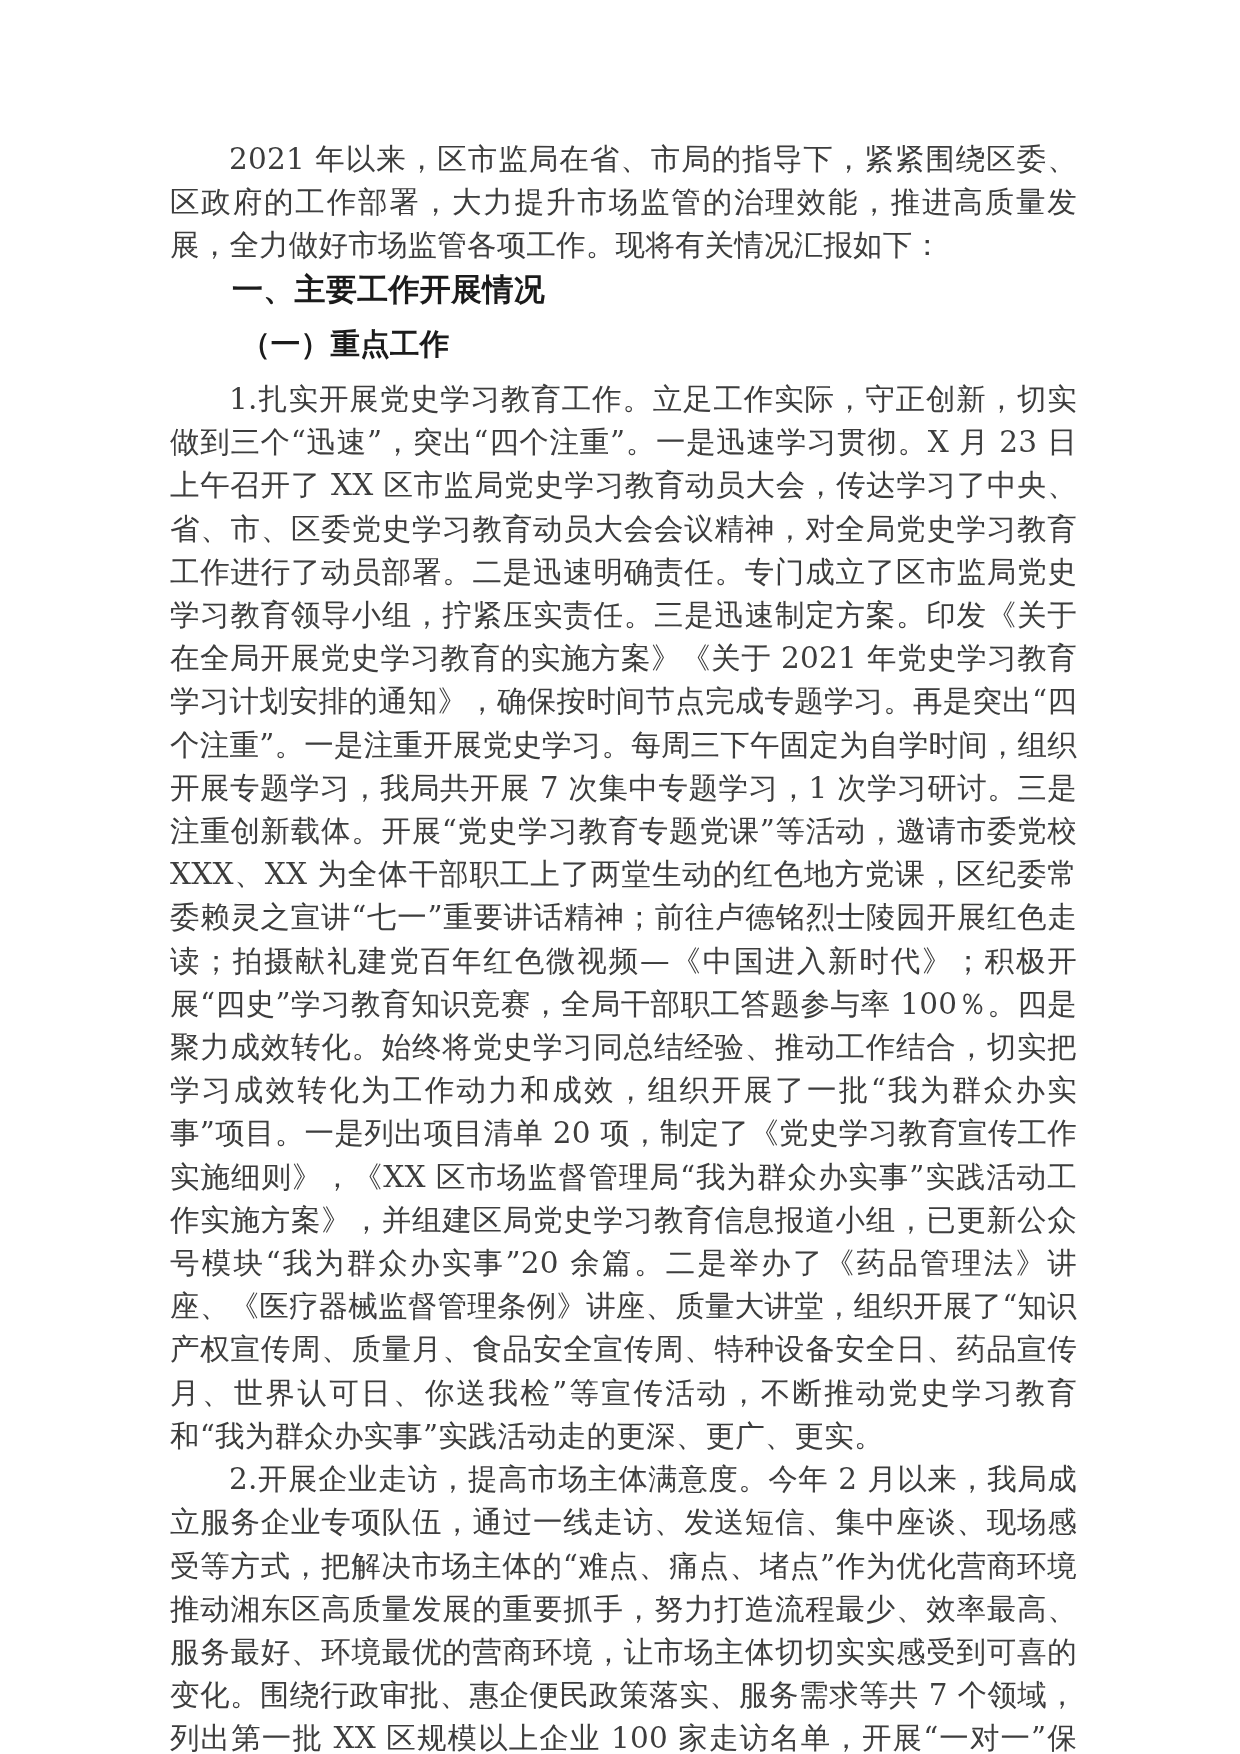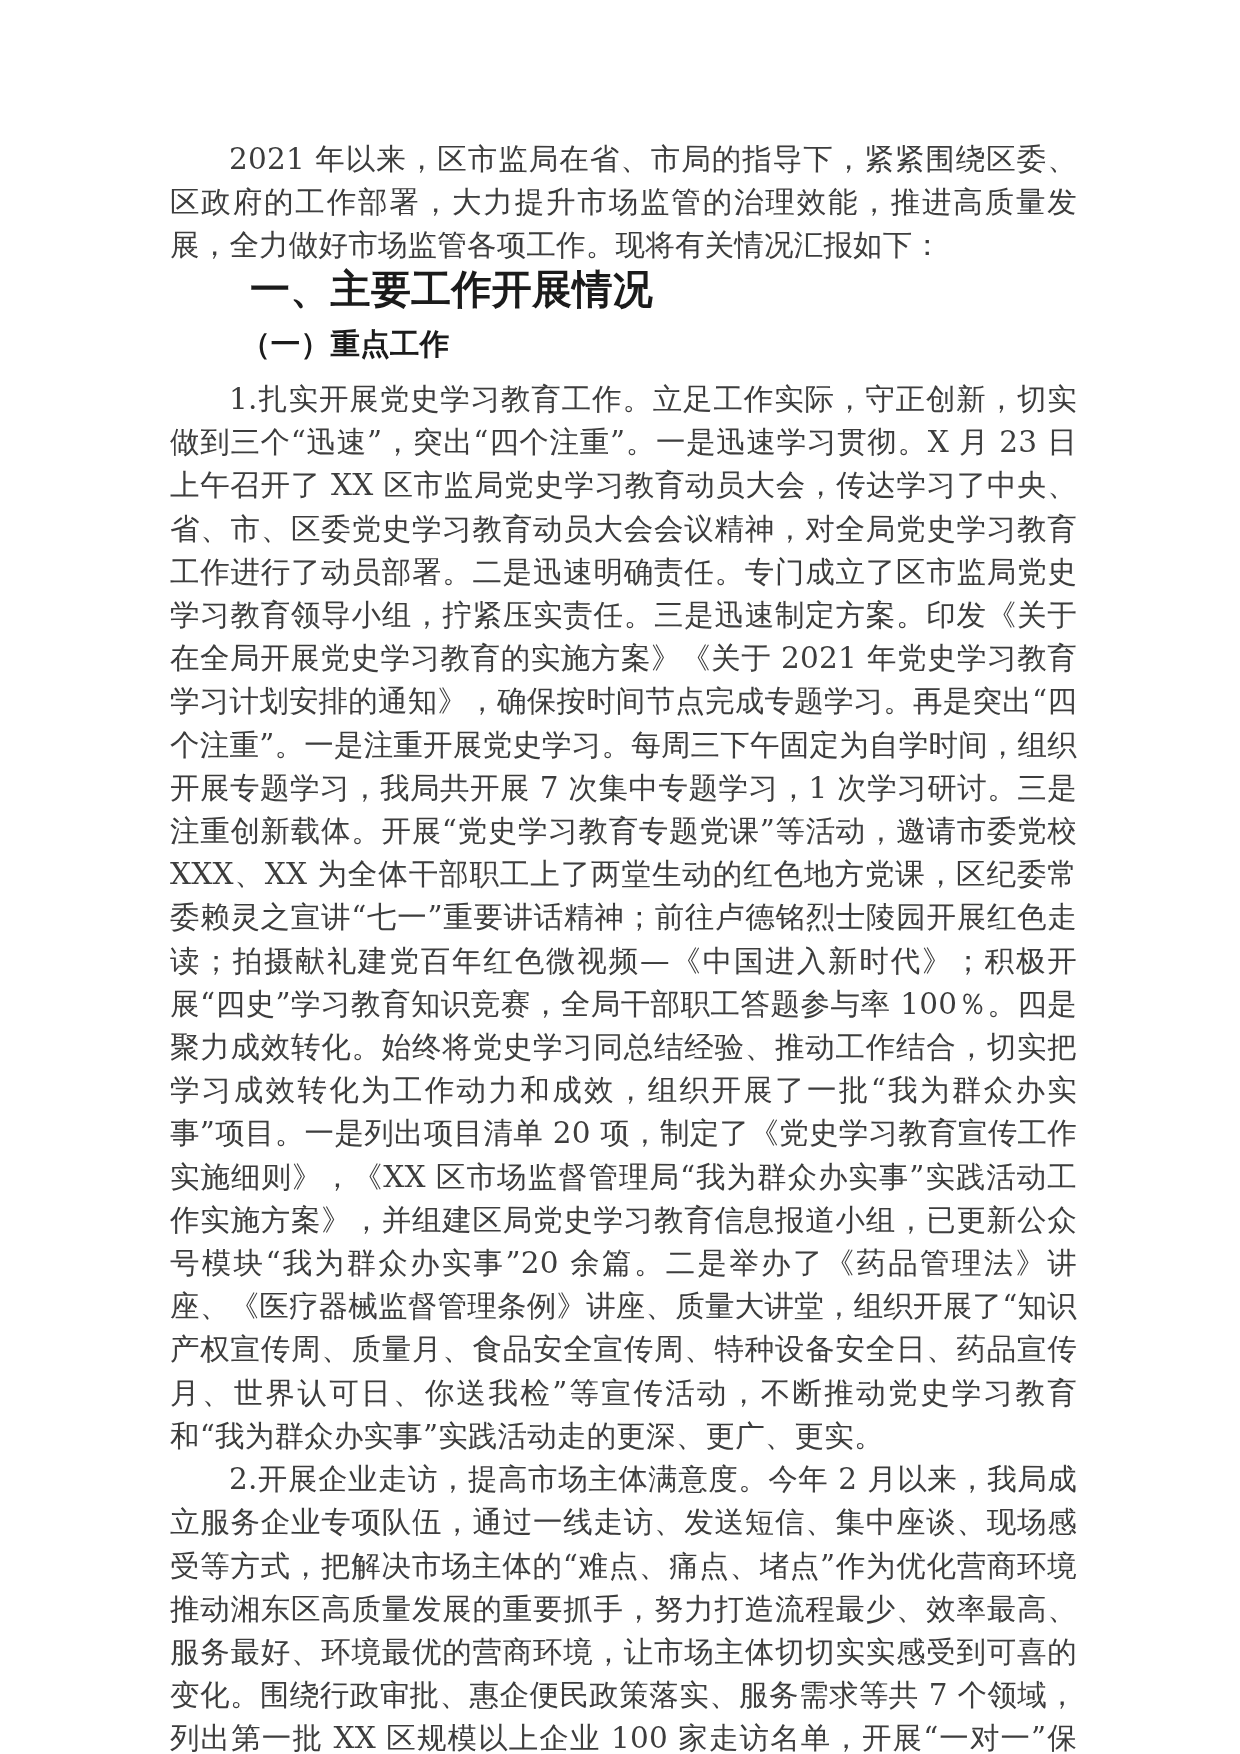--- a/index.html
+++ b/index.html
@@ -31,21 +31,21 @@
     line-height: 43.2px;
     text-align: justify;
     text-justify: inter-ideograph;
     text-indent: 2em;
     letter-spacing: 0.2px;
     color: #3d3d3d;
     font-weight: 400;
   }
   p.heading {
     margin: 0;
-    font-size: 40px;
+    font-size: 31px;
     line-height: 43.2px;
     text-indent: 2em;
     font-weight: 700;
     color: #1b1b1b;
     font-family: "DejaVu Sans", "Liberation Sans", sans-serif;
     letter-spacing: 0.3px;
   }
   p.subheading {
     margin: 12px;
     font-size: 29.5px;

